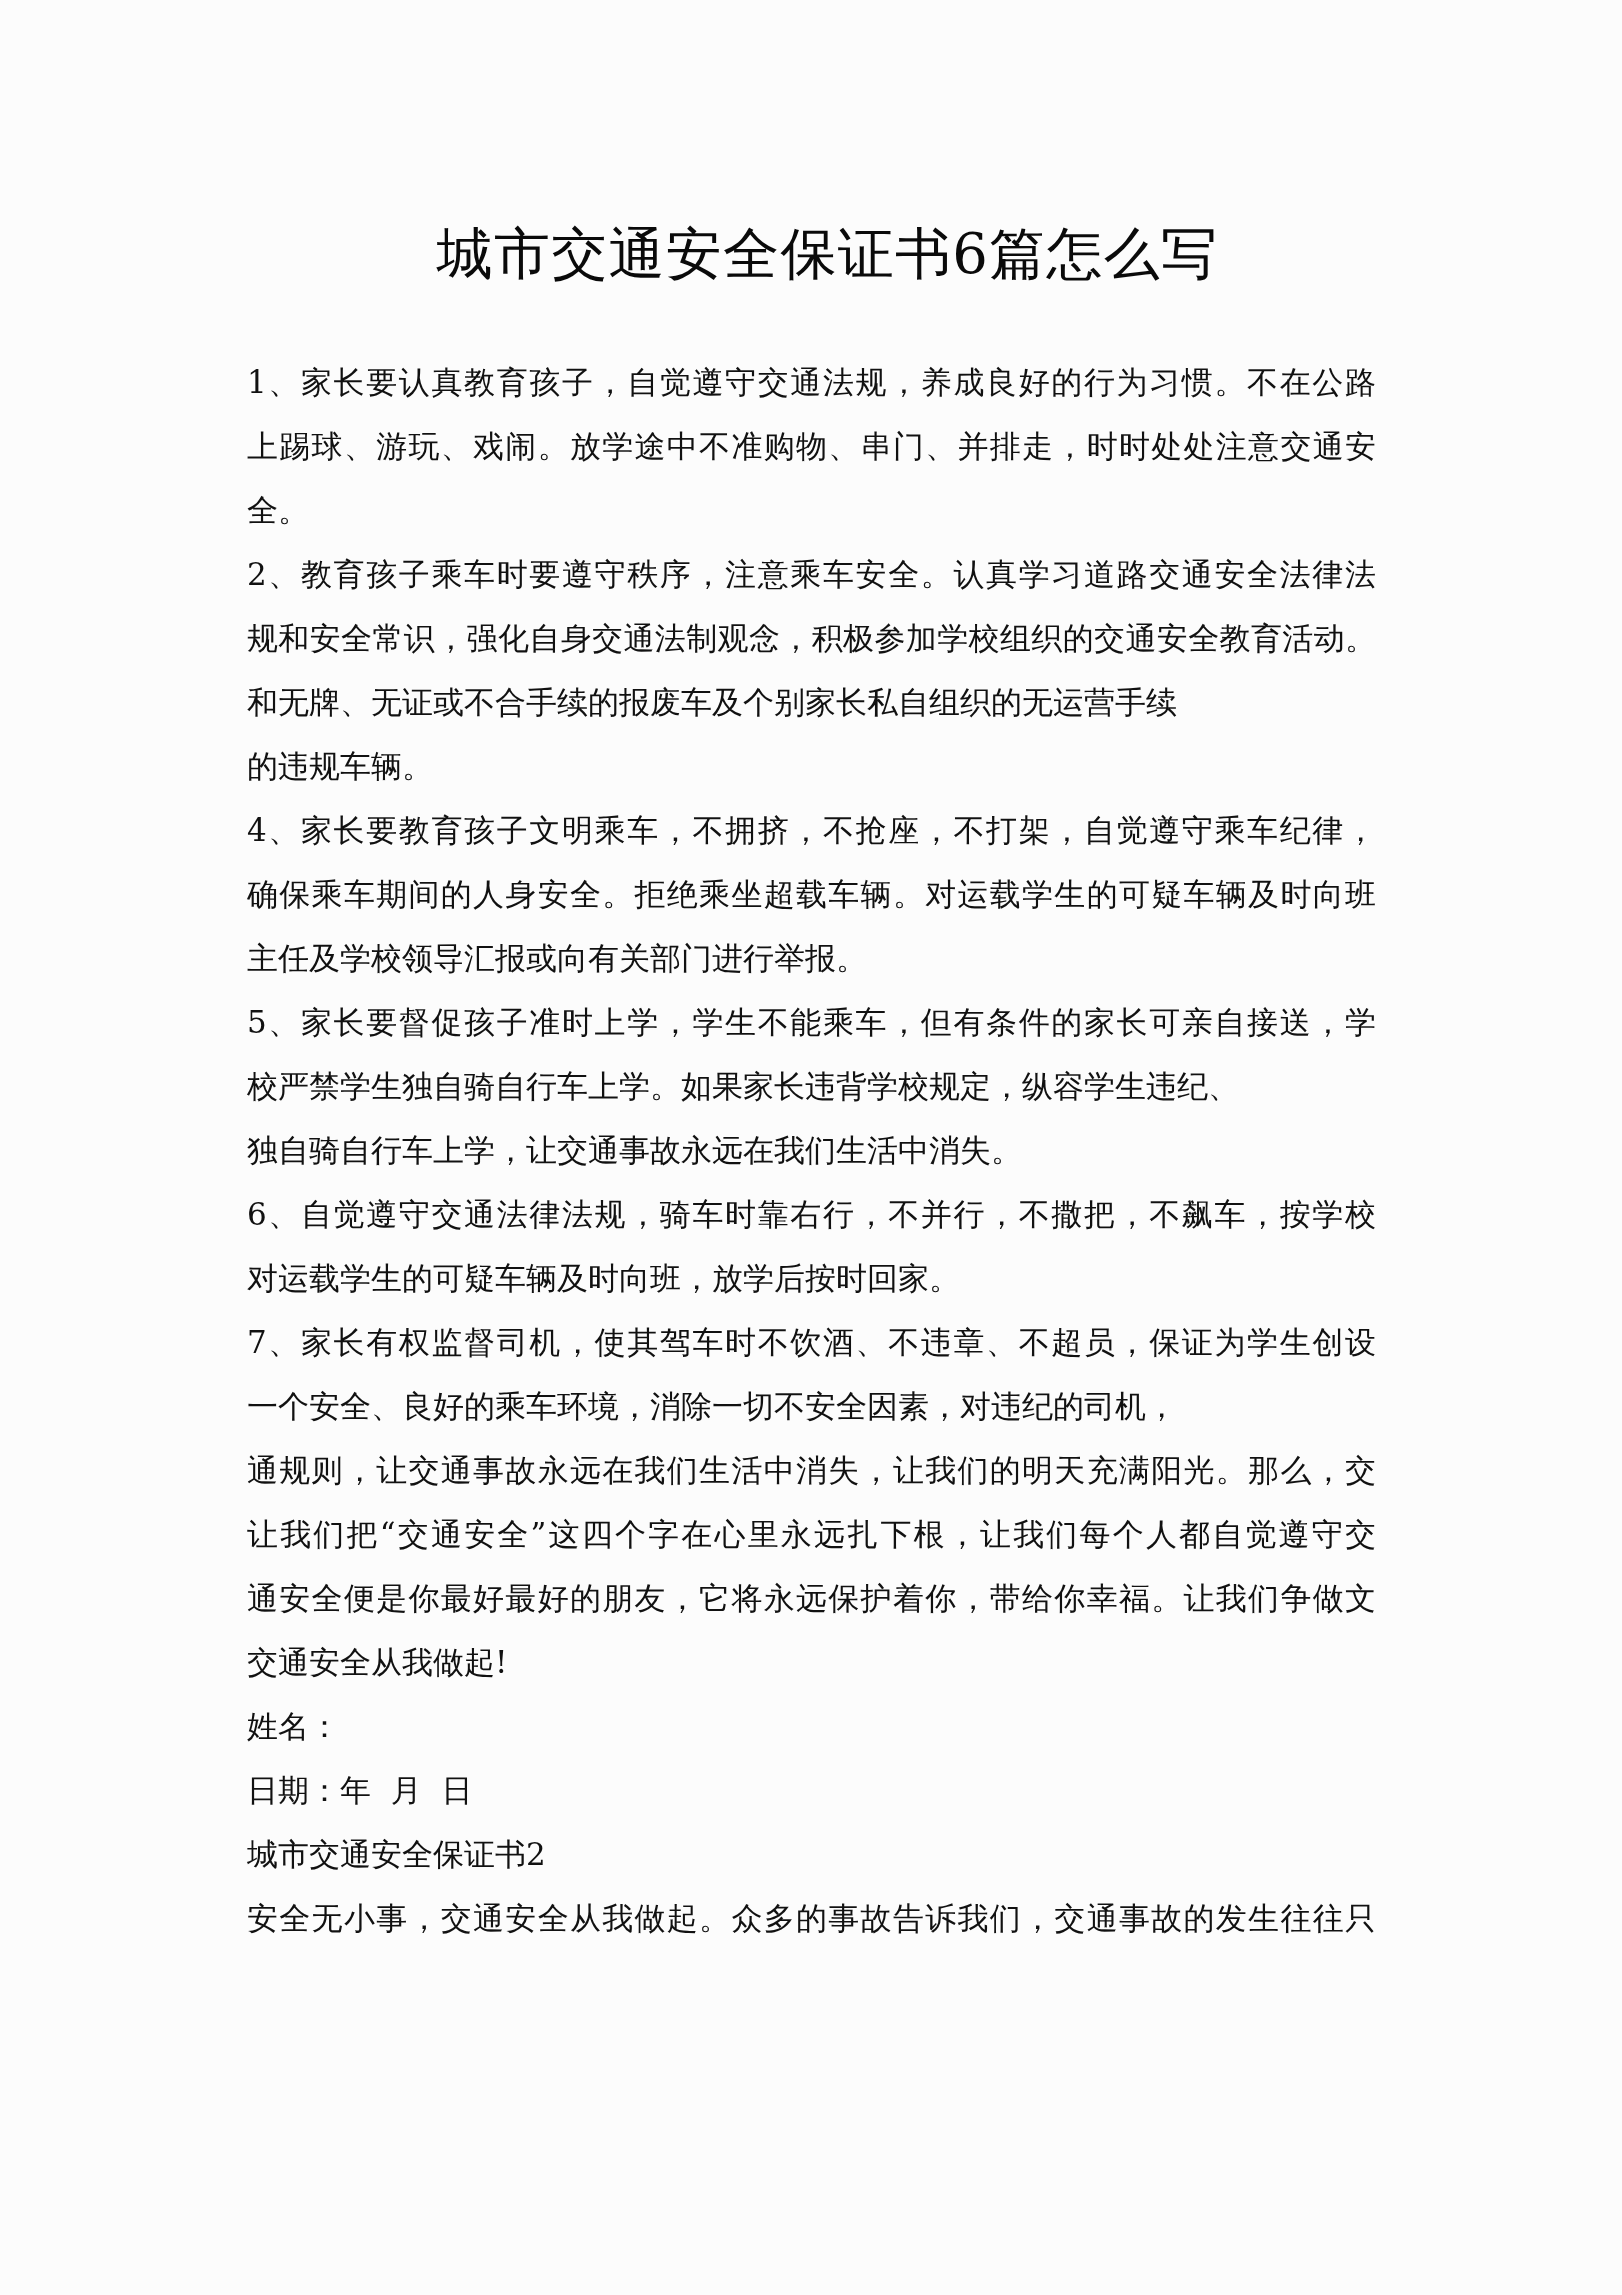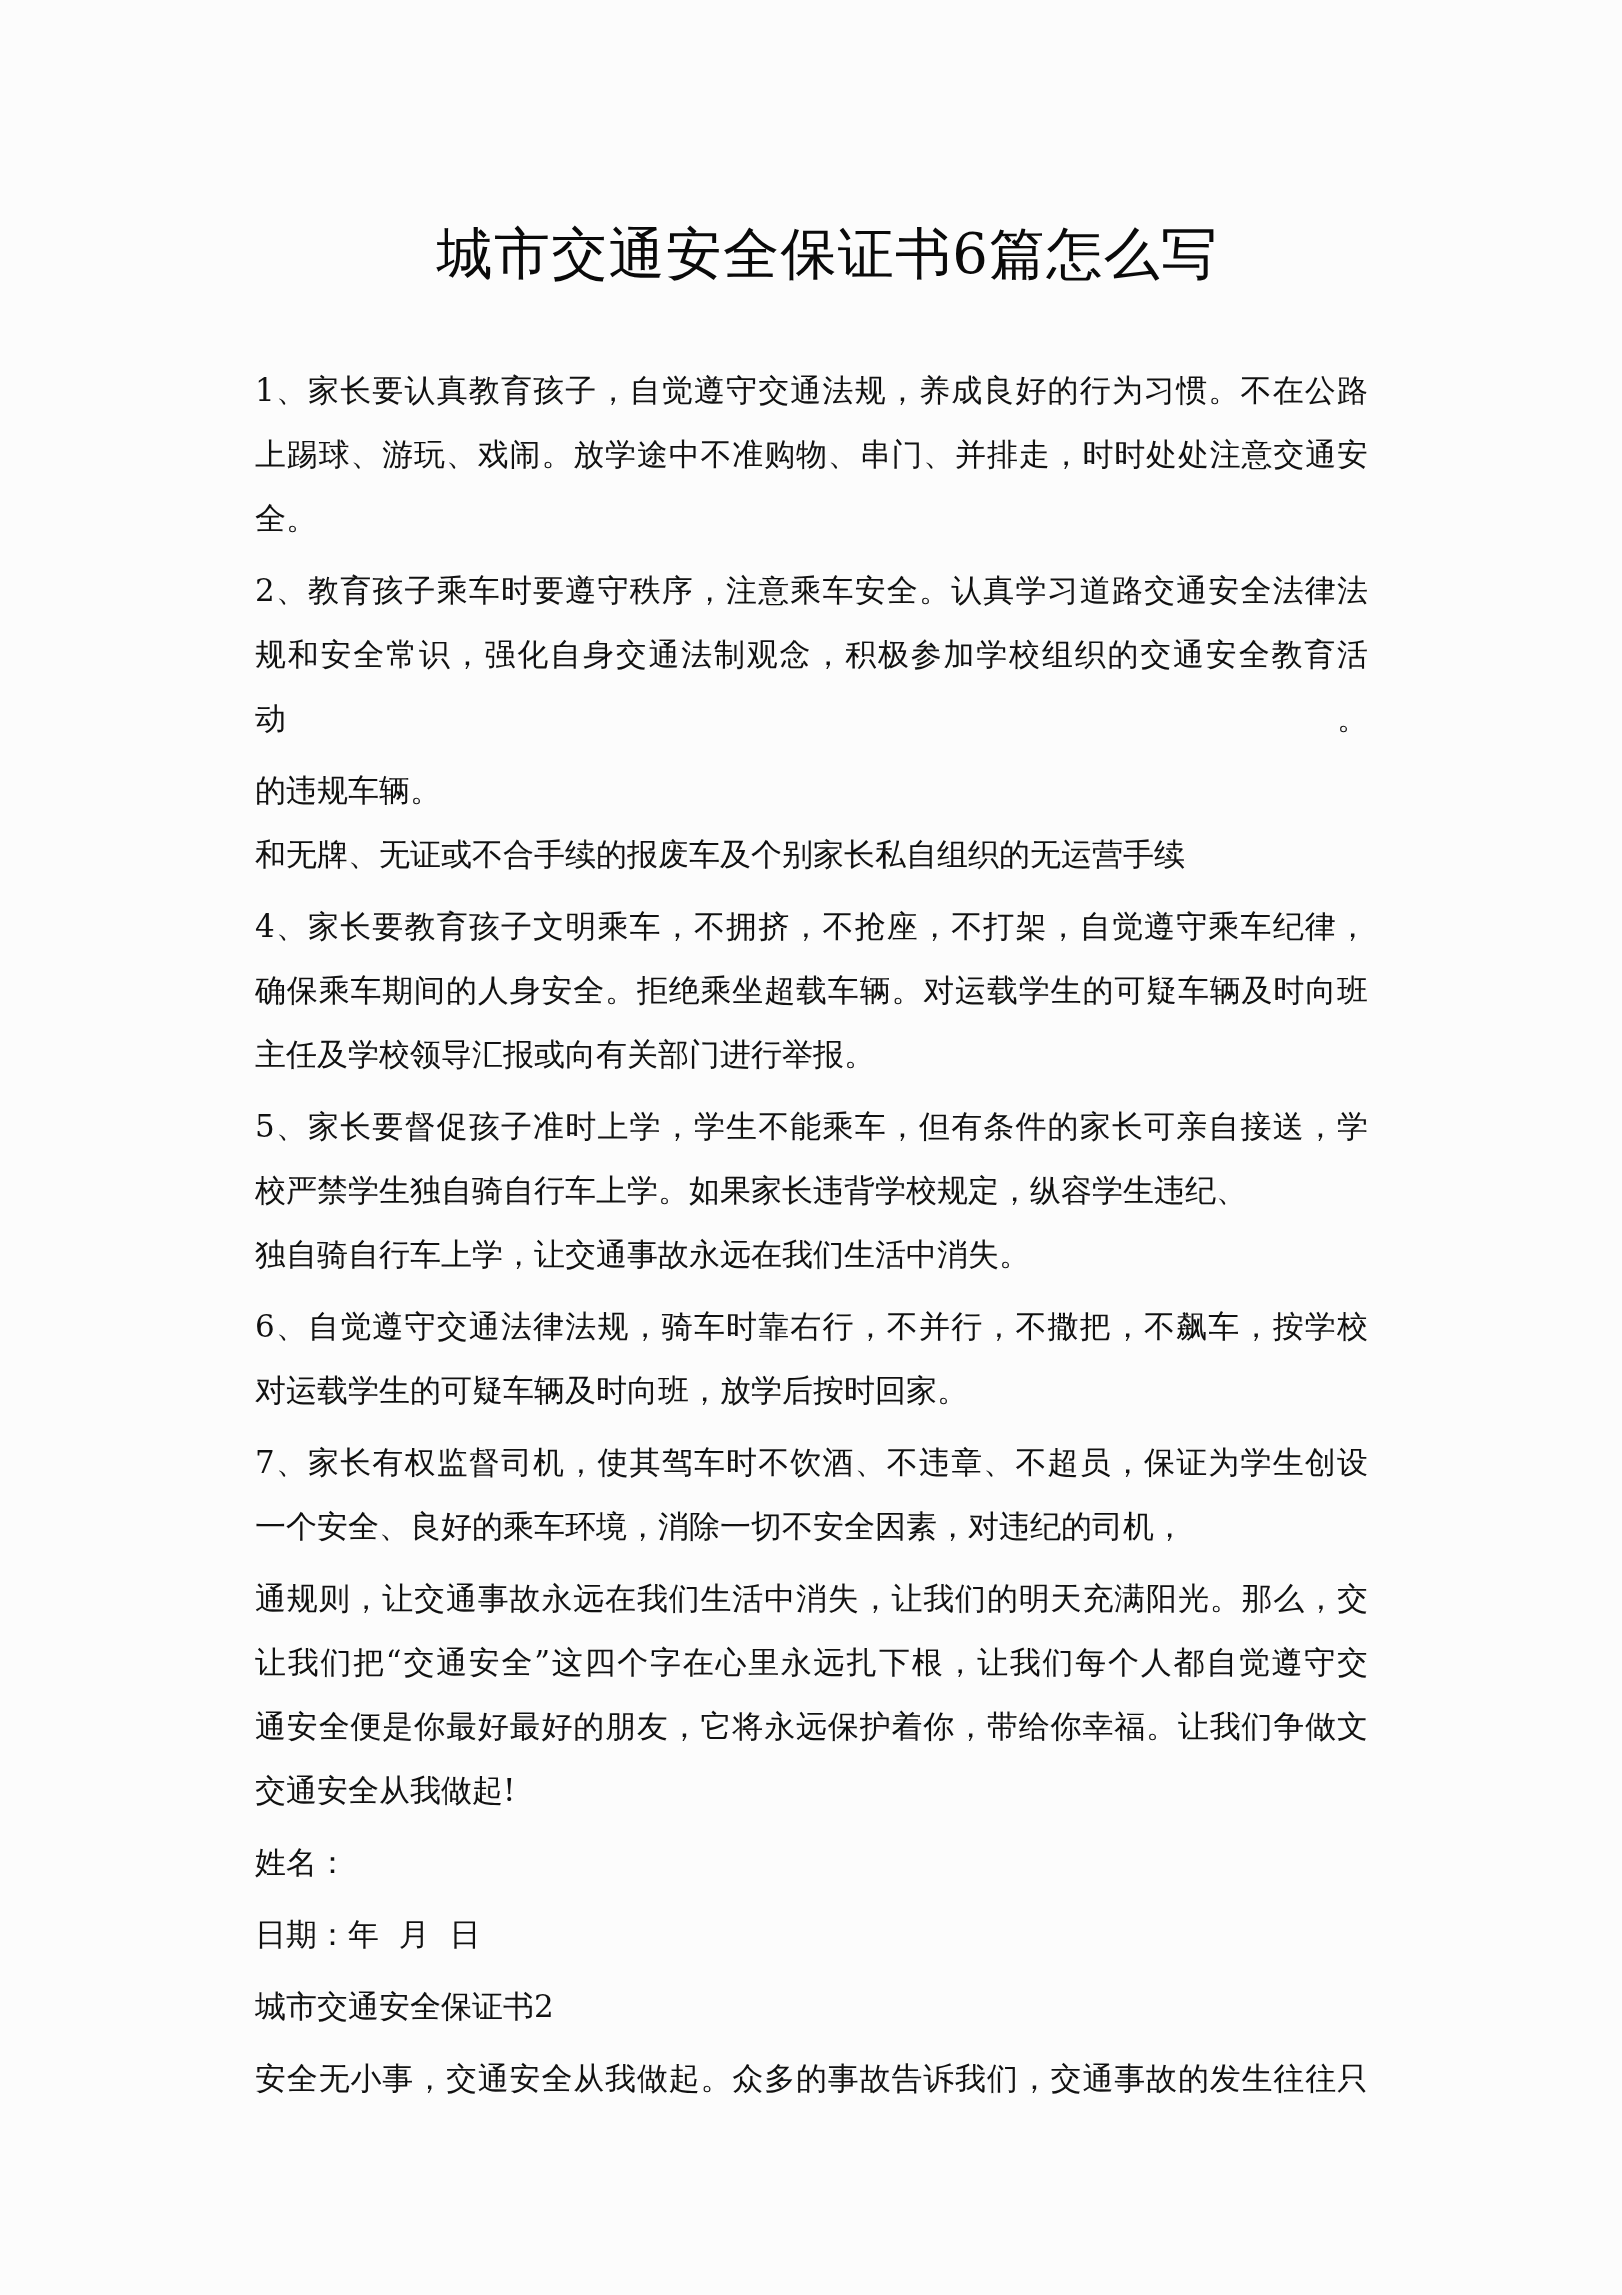--- a/index.html
+++ b/index.html
@@ -39,21 +39,21 @@
     .body-text {
       position: absolute;
       left: 247px;
       top: 350px;
       width: 1129px;
       font-size: 31px;
       line-height: 64px;
       color: #111111;
     }
     .body-text p {
-      margin: 8px;
+      margin: 0;
       padding: 0;
       text-align: justify;
       text-align-last: left;
       word-break: break-all;
     }
     .body-text .line {
       display: block;
       white-space: nowrap;
     }
     .body-text .justify-line {
@@ -77,22 +77,22 @@
       <span class="justify-line">上踢球、游玩、戏闹。放学途中不准购物、串门、并排走，时时处处注意交通安</span>
       <span class="line">全。</span>
     </p>
 
     <p>
       <span class="justify-line">2、教育孩子乘车时要遵守秩序，注意乘车安全。认真学习道路交通安全法律法</span>
       <span class="justify-line">规和安全常识，强化自身交通法制观念，积极参加学校组织的交通安全教育活动。</span>
     </p>
 
     <p>
+      <span class="line">和无牌、无证或不合手续的报废车及个别家长私自组织的无运营手续</span>
       <span class="line">的违规车辆。</span>
-      <span class="line">和无牌、无证或不合手续的报废车及个别家长私自组织的无运营手续</span>
     </p>
 
     <p>
       <span class="justify-line">4、家长要教育孩子文明乘车，不拥挤，不抢座，不打架，自觉遵守乘车纪律，</span>
       <span class="justify-line">确保乘车期间的人身安全。拒绝乘坐超载车辆。对运载学生的可疑车辆及时向班</span>
       <span class="line">主任及学校领导汇报或向有关部门进行举报。</span>
     </p>
 
     <p>
       <span class="justify-line">5、家长要督促孩子准时上学，学生不能乘车，但有条件的家长可亲自接送，学</span>

